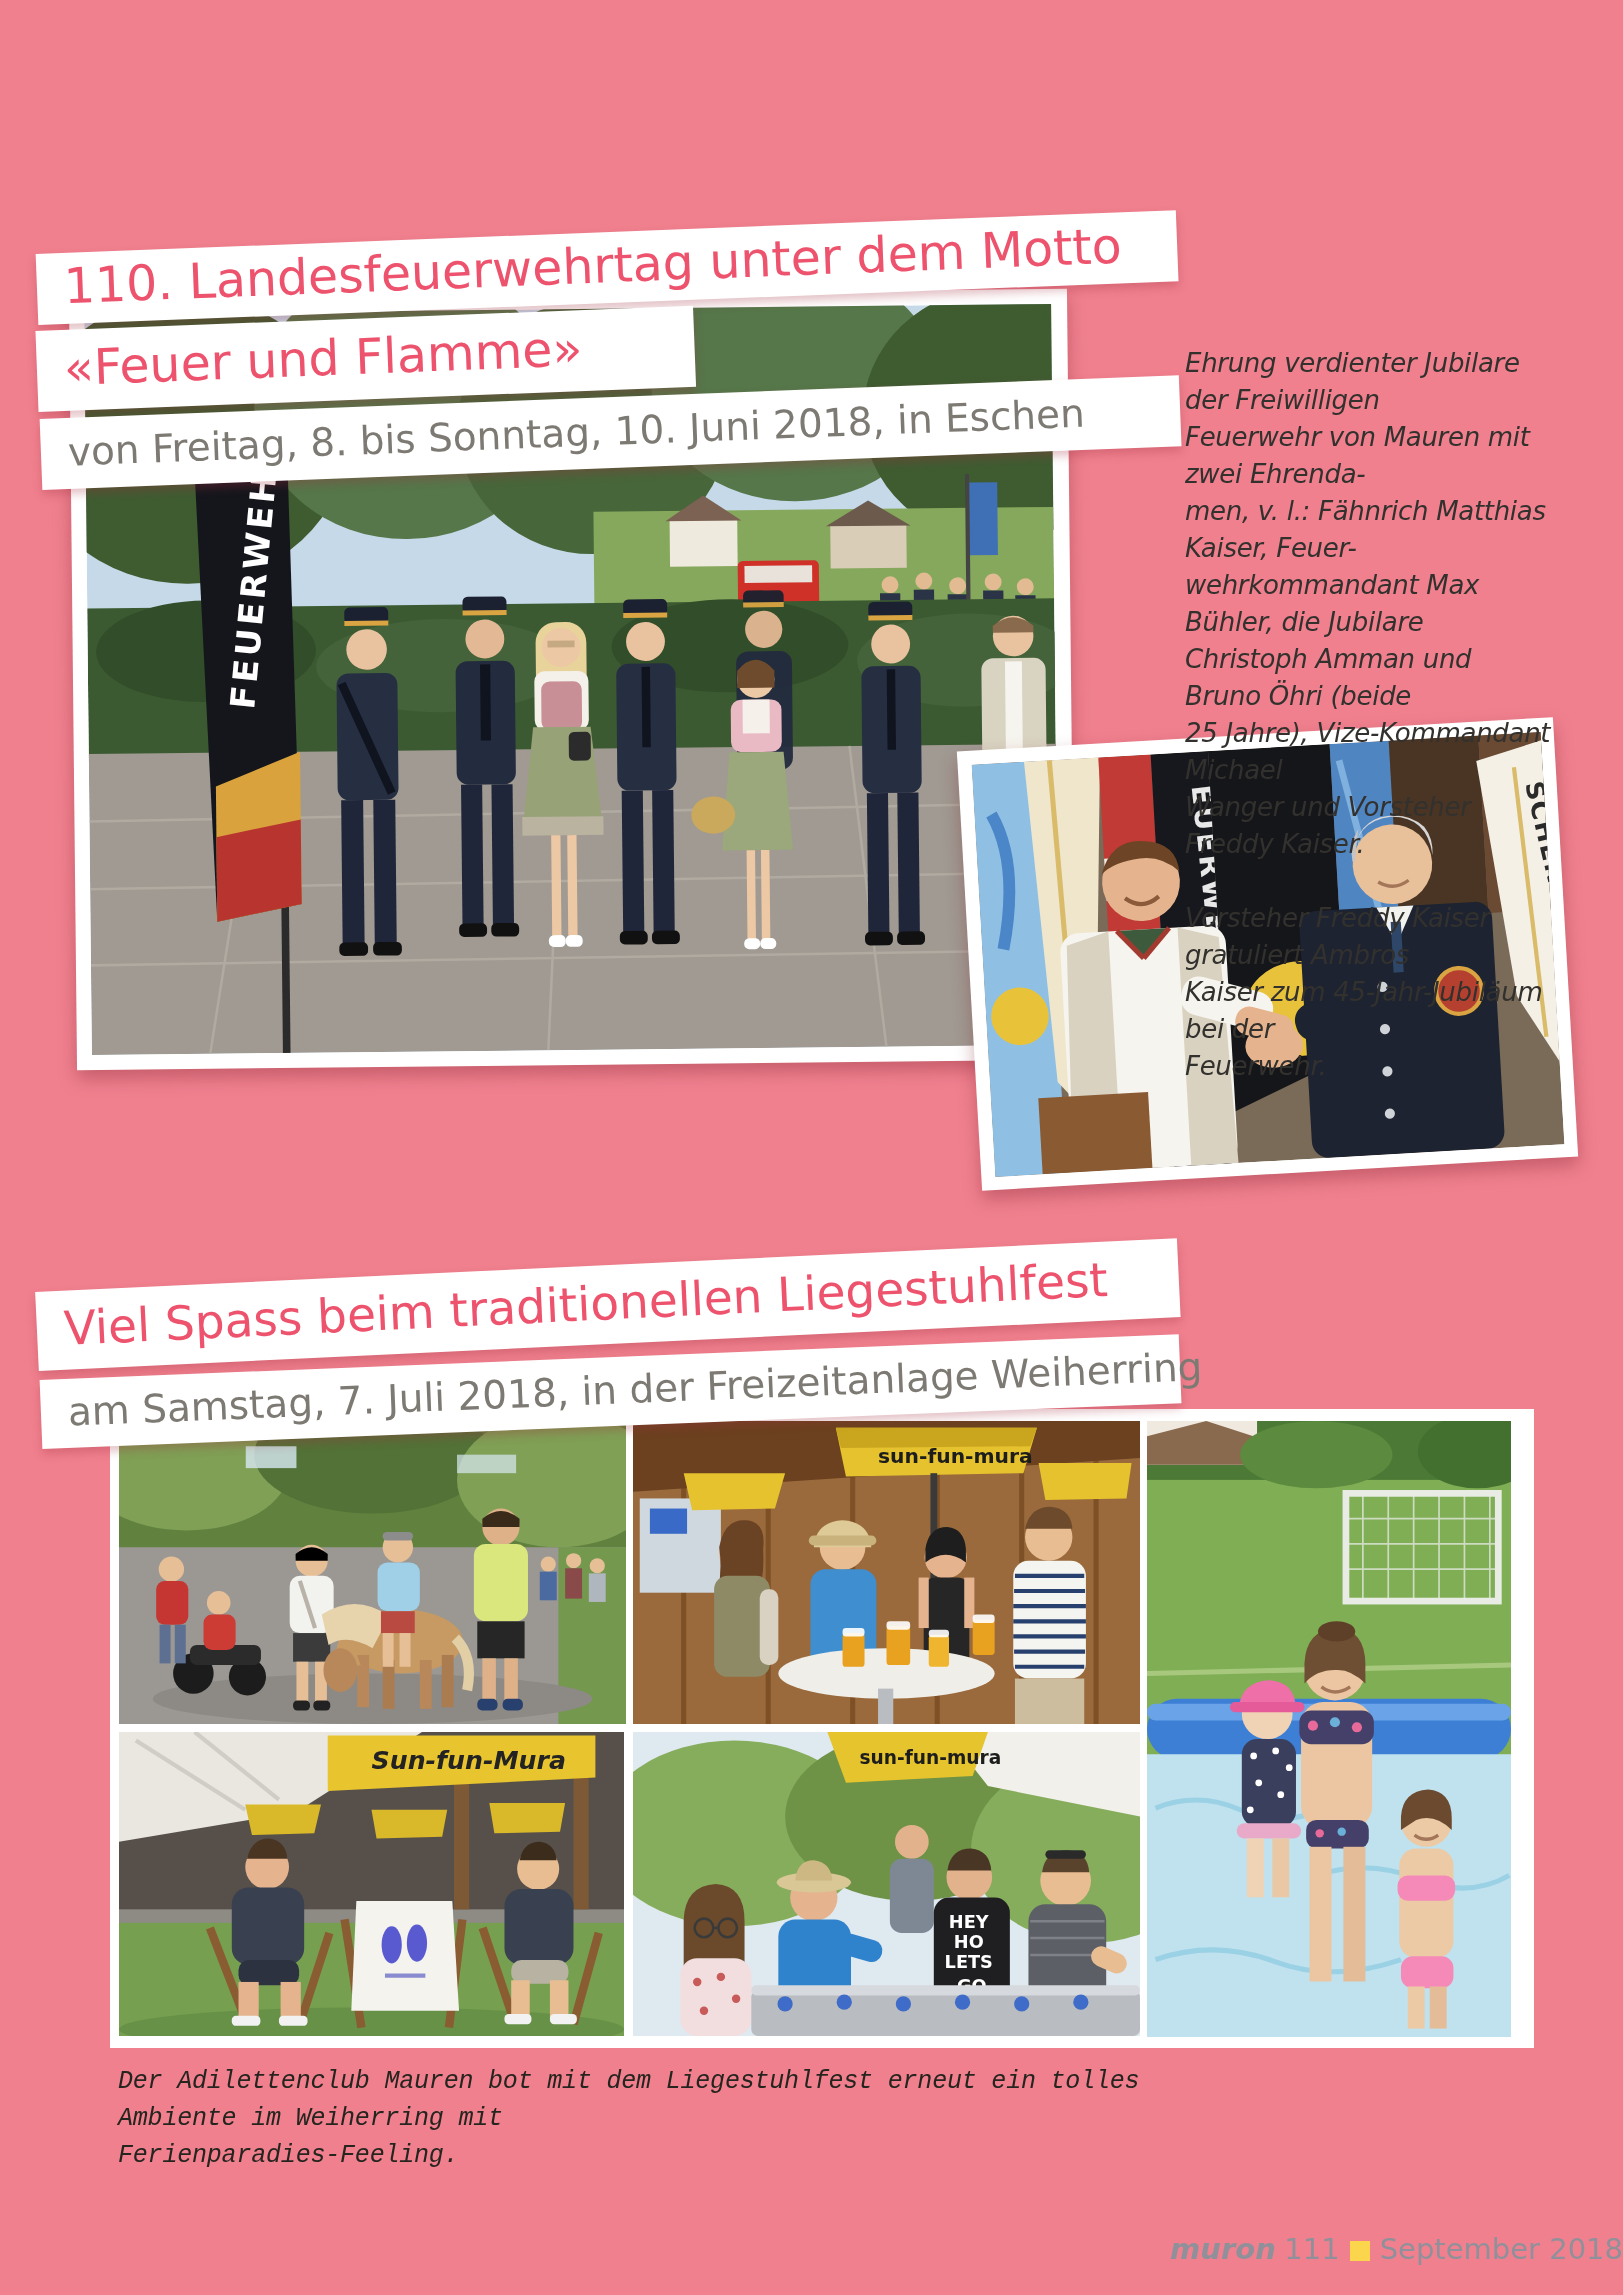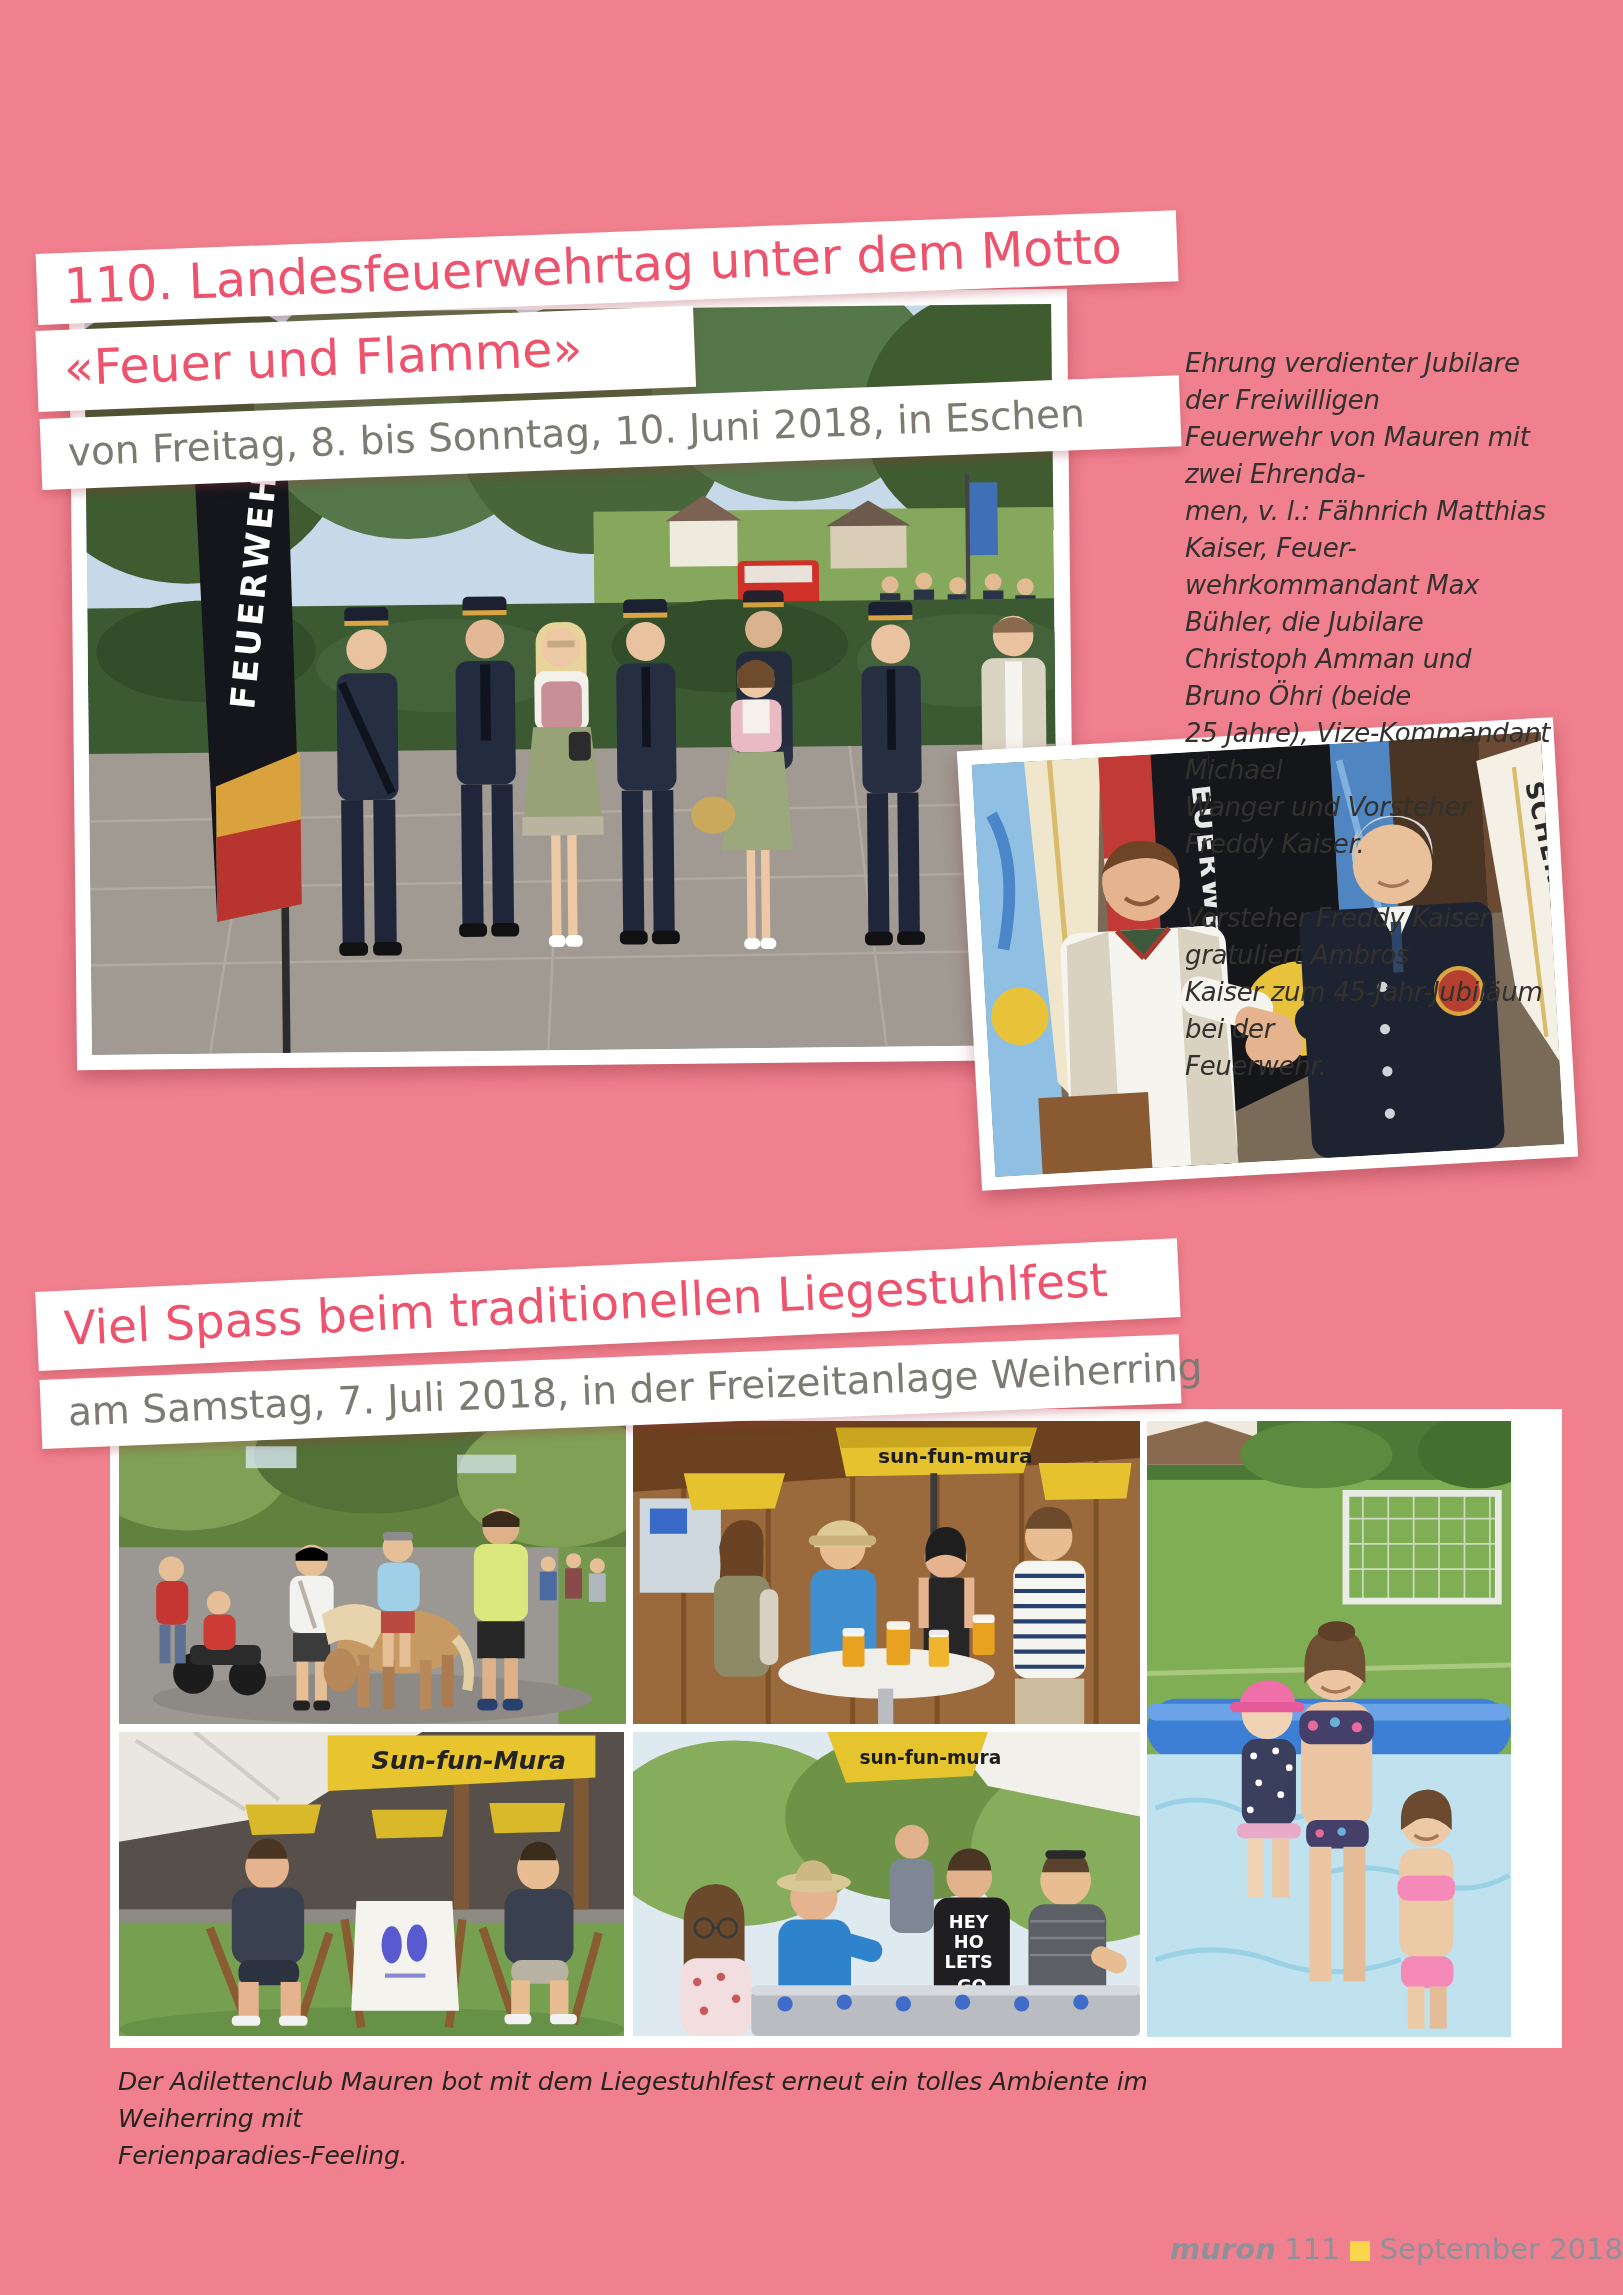--- a/index.html
+++ b/index.html
@@ -11,26 +11,26 @@
   .pinktxt{color:#ee536e;}
   .graytxt{color:#7d7a74;}
 
   .photo-frame{position:absolute;background:#ffffff;box-shadow:0 8.5px 18.6px rgba(120,25,40,.35);}
   .photo-frame svg{display:block;}
 
   .caption-col{position:absolute;left:1185px;top:337px;width:369px;color:#33312e;
     font-style:italic;font-size:26px;line-height:37px;letter-spacing:-0.3px;}
   .caption-col p{margin:8px 0 37px 0;white-space:pre-line;}
 
-  .collage{position:absolute;left:110px;top:1409px;width:1424px;height:639px;background:#ffffff;padding-left:28px;}
+  .collage{position:absolute;left:110px;top:1409px;width:1424px;height:639px;background:#ffffff;}
   .cell{position:absolute;overflow:hidden;}
   .cell svg{display:block;width:100%;height:100%;}
 
   .bottom-caption{position:absolute;left:118px;top:2063px;width:1065px;color:#26241f;
-    font-style:italic;font-size:25px;line-height:37px;white-space:pre-line;letter-spacing:-0.2px;}
+    font-style:italic;font-size:25px;line-height:37px;white-space:pre-line;letter-spacing:-0.2px;font-family:Liberation Mono, monospace;}
 
   .footer{position:absolute;left:0;top:2232px;width:100%;text-align:right;color:#90909a;
     font-size:29px;}
   .footer .mag{font-style:italic;font-weight:bold;margin-right:8.5px;}
   .footer .sq{display:inline-block;width:20px;height:20px;background:#fbd54b;margin:0 10px;vertical-align:-1.7px;}
 
   .t1{font-size:49px;}
   .t2{font-size:39px;}
 </style>
 </head>

